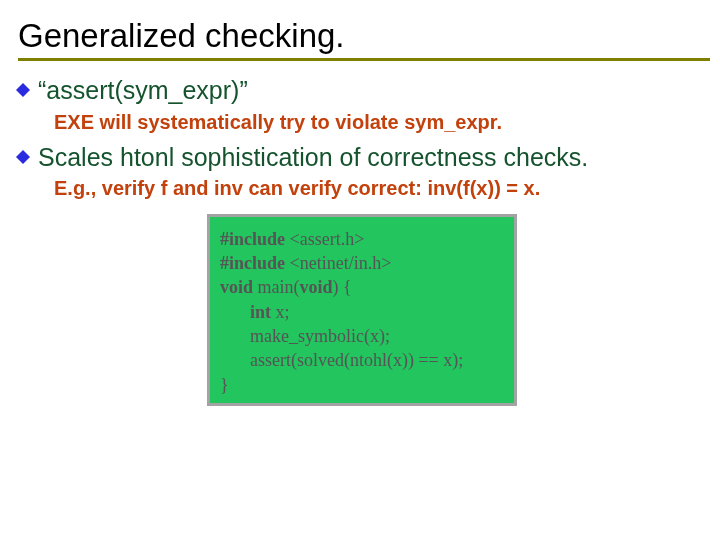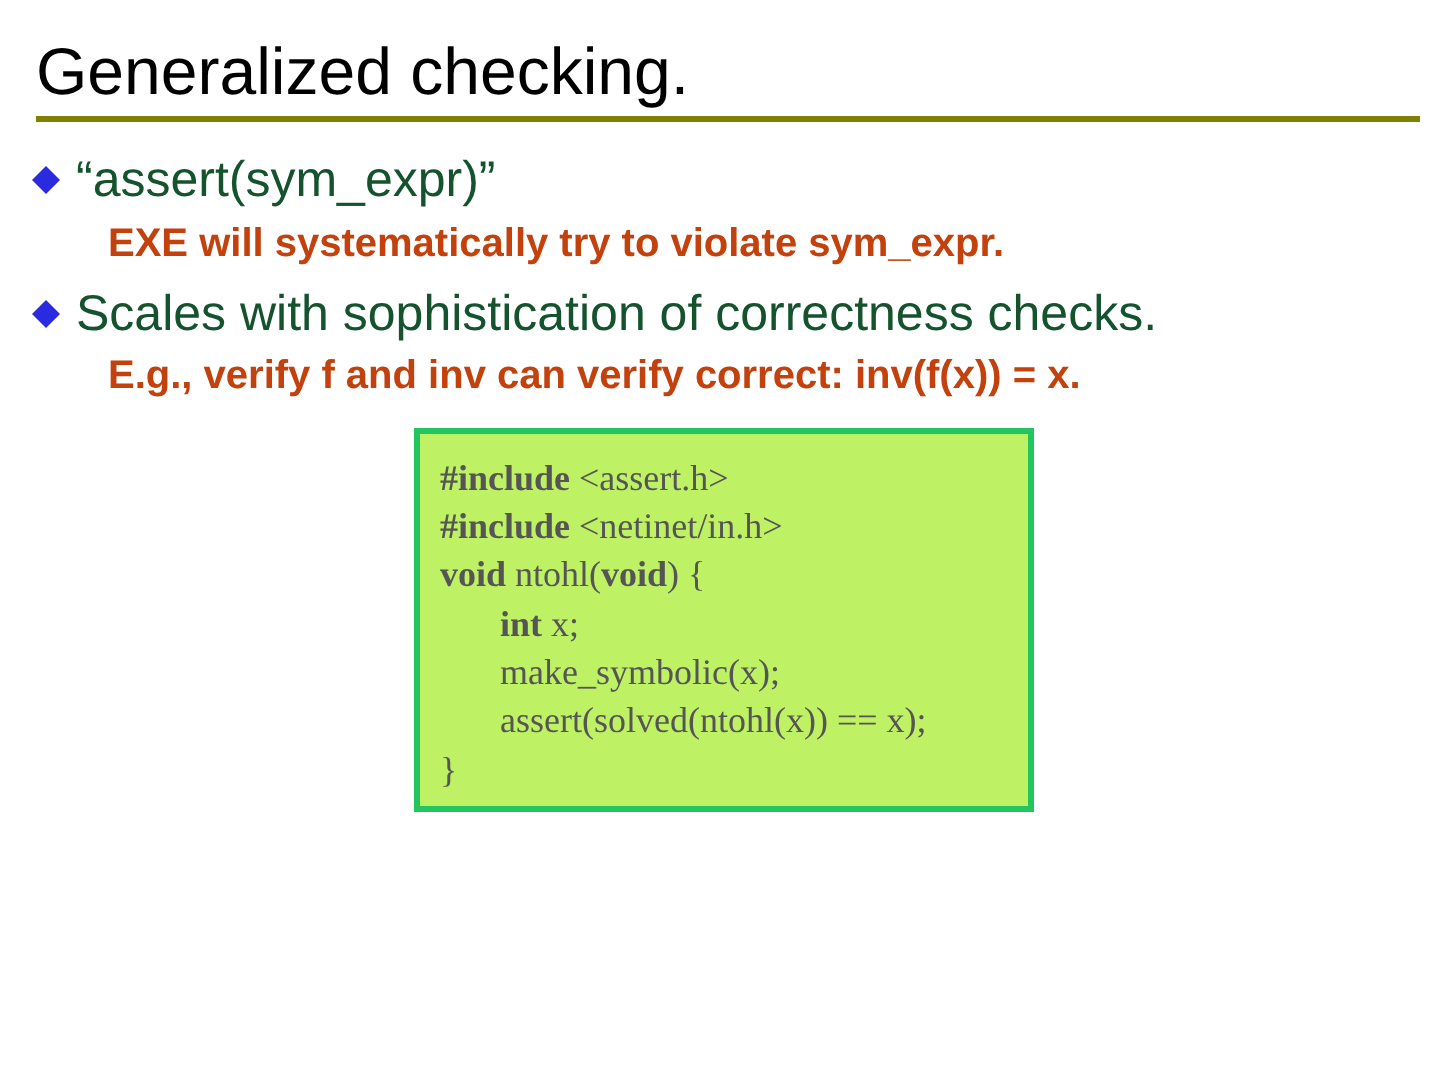--- a/index.html
+++ b/index.html
@@ -56,22 +56,22 @@
   .sub-text {
     font-size: 20px;
     font-weight: bold;
     color: #c2410c;
     line-height: 1.35;
     margin: 0;
   }
   .code-frame {
     margin: 12px auto 0 auto;
     width: 310px;
-    border: 3px solid #22c55e;
-    background: #bef264;
+    border: 3px solid #a3a3a3;
+    background: #22c55e;
     box-sizing: border-box;
     padding: 10px 10px 6px 10px;
   }
   .code-line {
     font-family: "Times New Roman", Times, serif;
     font-size: 18px;
     color: #555;
     line-height: 1.35;
     white-space: nowrap;
   }
@@ -99,39 +99,39 @@
   <div class="sub-block">
     <p class="sub-text">EXE will systematically try to violate sym_expr.</p>
   </div>
 
   <div class="bullet-row">
     <span class="bullet-icon">
       <svg viewBox="0 0 14 14">
           <polygon points="7,0 14,7 7,14 0,7" fill="#2a2ae0"></polygon>
         </svg>
     </span>
-    <span class="bullet-text">Scales with sophistication of correctness checks.</span>
+    <span class="bullet-text">Scales htonl sophistication of correctness checks.</span>
   </div>
   <div class="sub-block">
     <p class="sub-text">E.g., verify f and inv can verify correct: inv(f(x)) = x.</p>
   </div>
 
   <div class="code-frame">
     <div class="code-line">
       <span class="kw">#include</span>
       <span> </span>
       <span>&lt;assert.h&gt;</span>
     </div>
     <div class="code-line">
       <span class="kw">#include</span>
       <span> </span>
       <span>&lt;netinet/in.h&gt;</span>
     </div>
     <div class="code-line">
-      <span class="kw">void</span><span> ntohl(</span><span class="kw">void</span><span>) {</span>
+      <span class="kw">void</span><span> main(</span><span class="kw">void</span><span>) {</span>
     </div>
     <div class="code-line indent1">
       <span class="kw">int</span><span> x;</span>
     </div>
     <div class="code-line indent1">
       <span>make_symbolic(x);</span>
     </div>
     <div class="code-line indent1">
       <span>assert(solved(ntohl(x)) == x);</span>
     </div>

